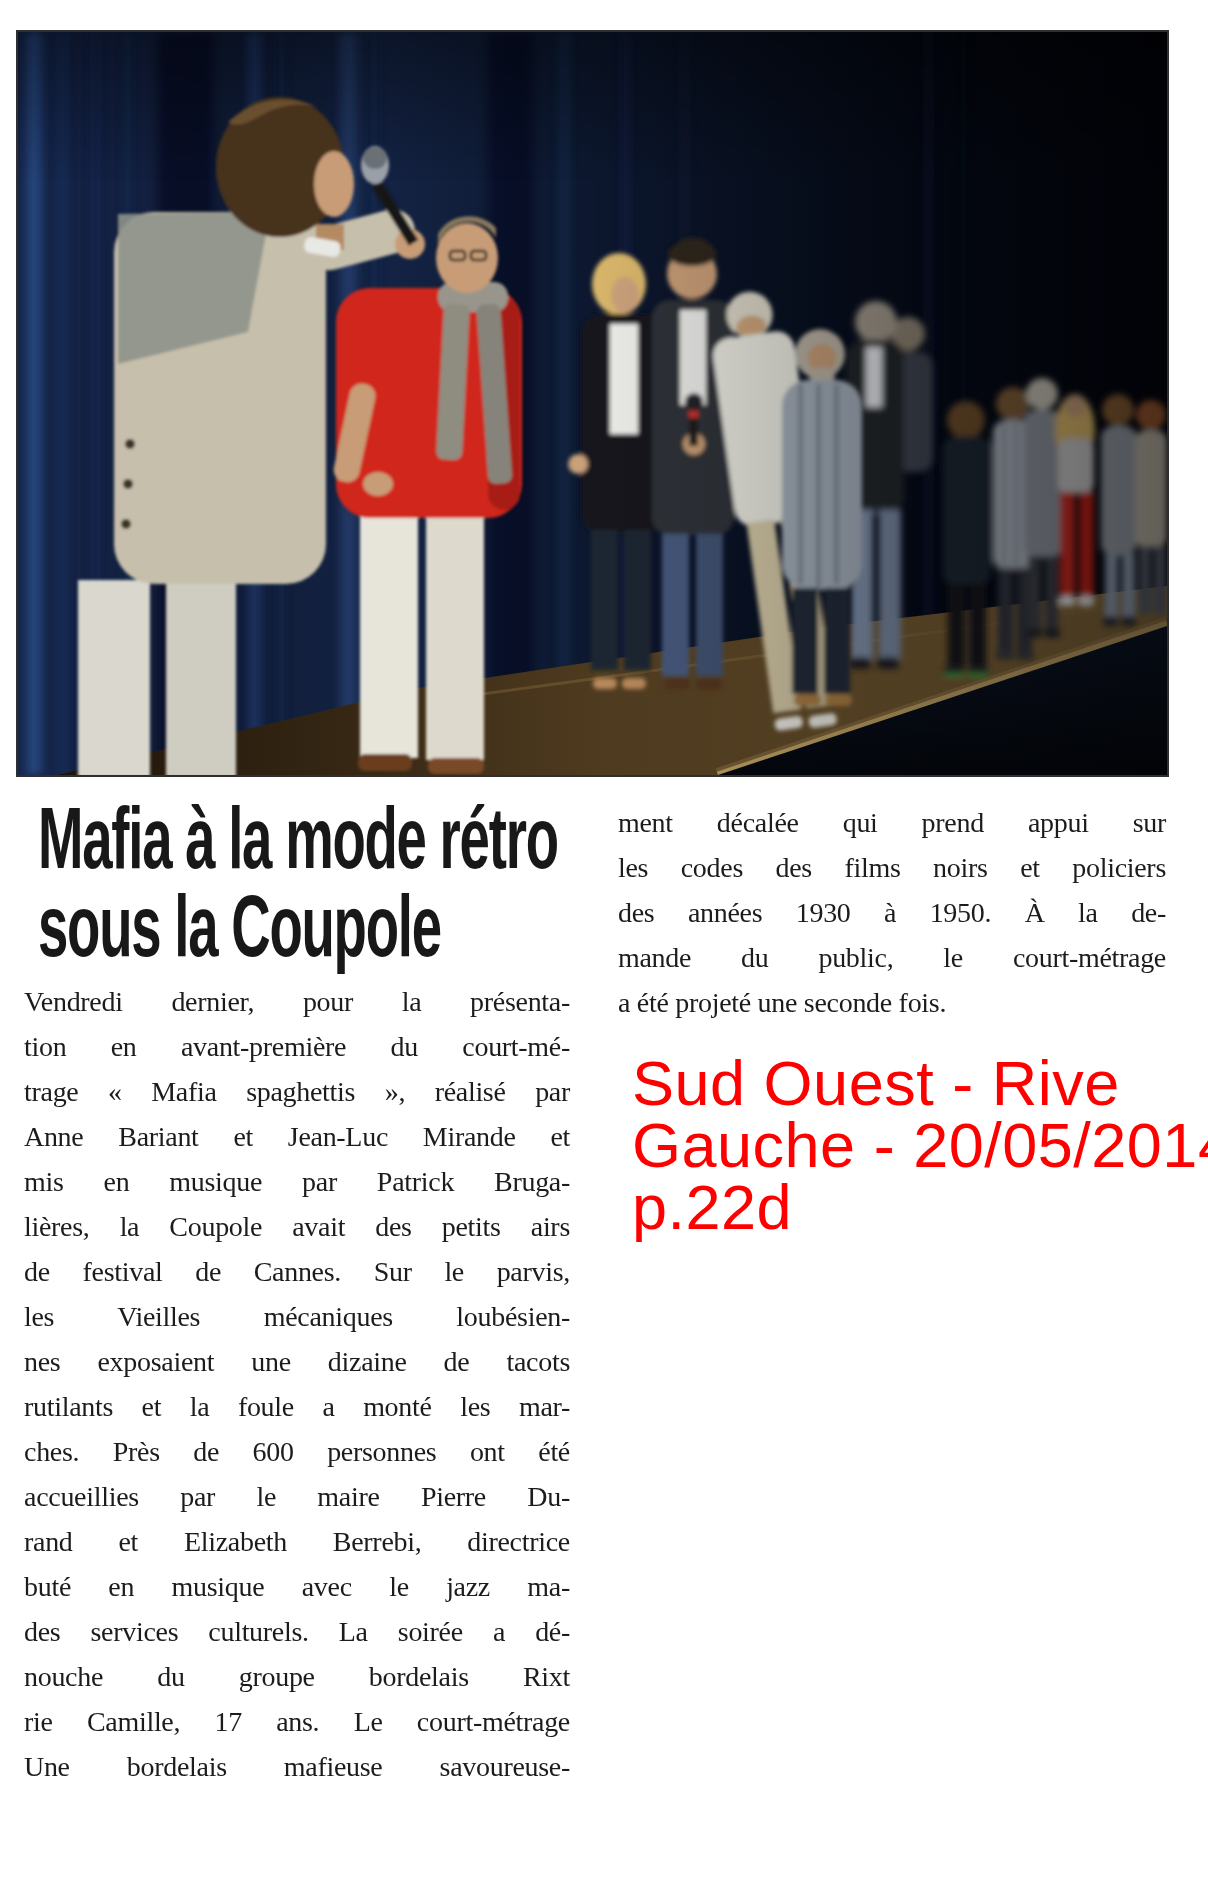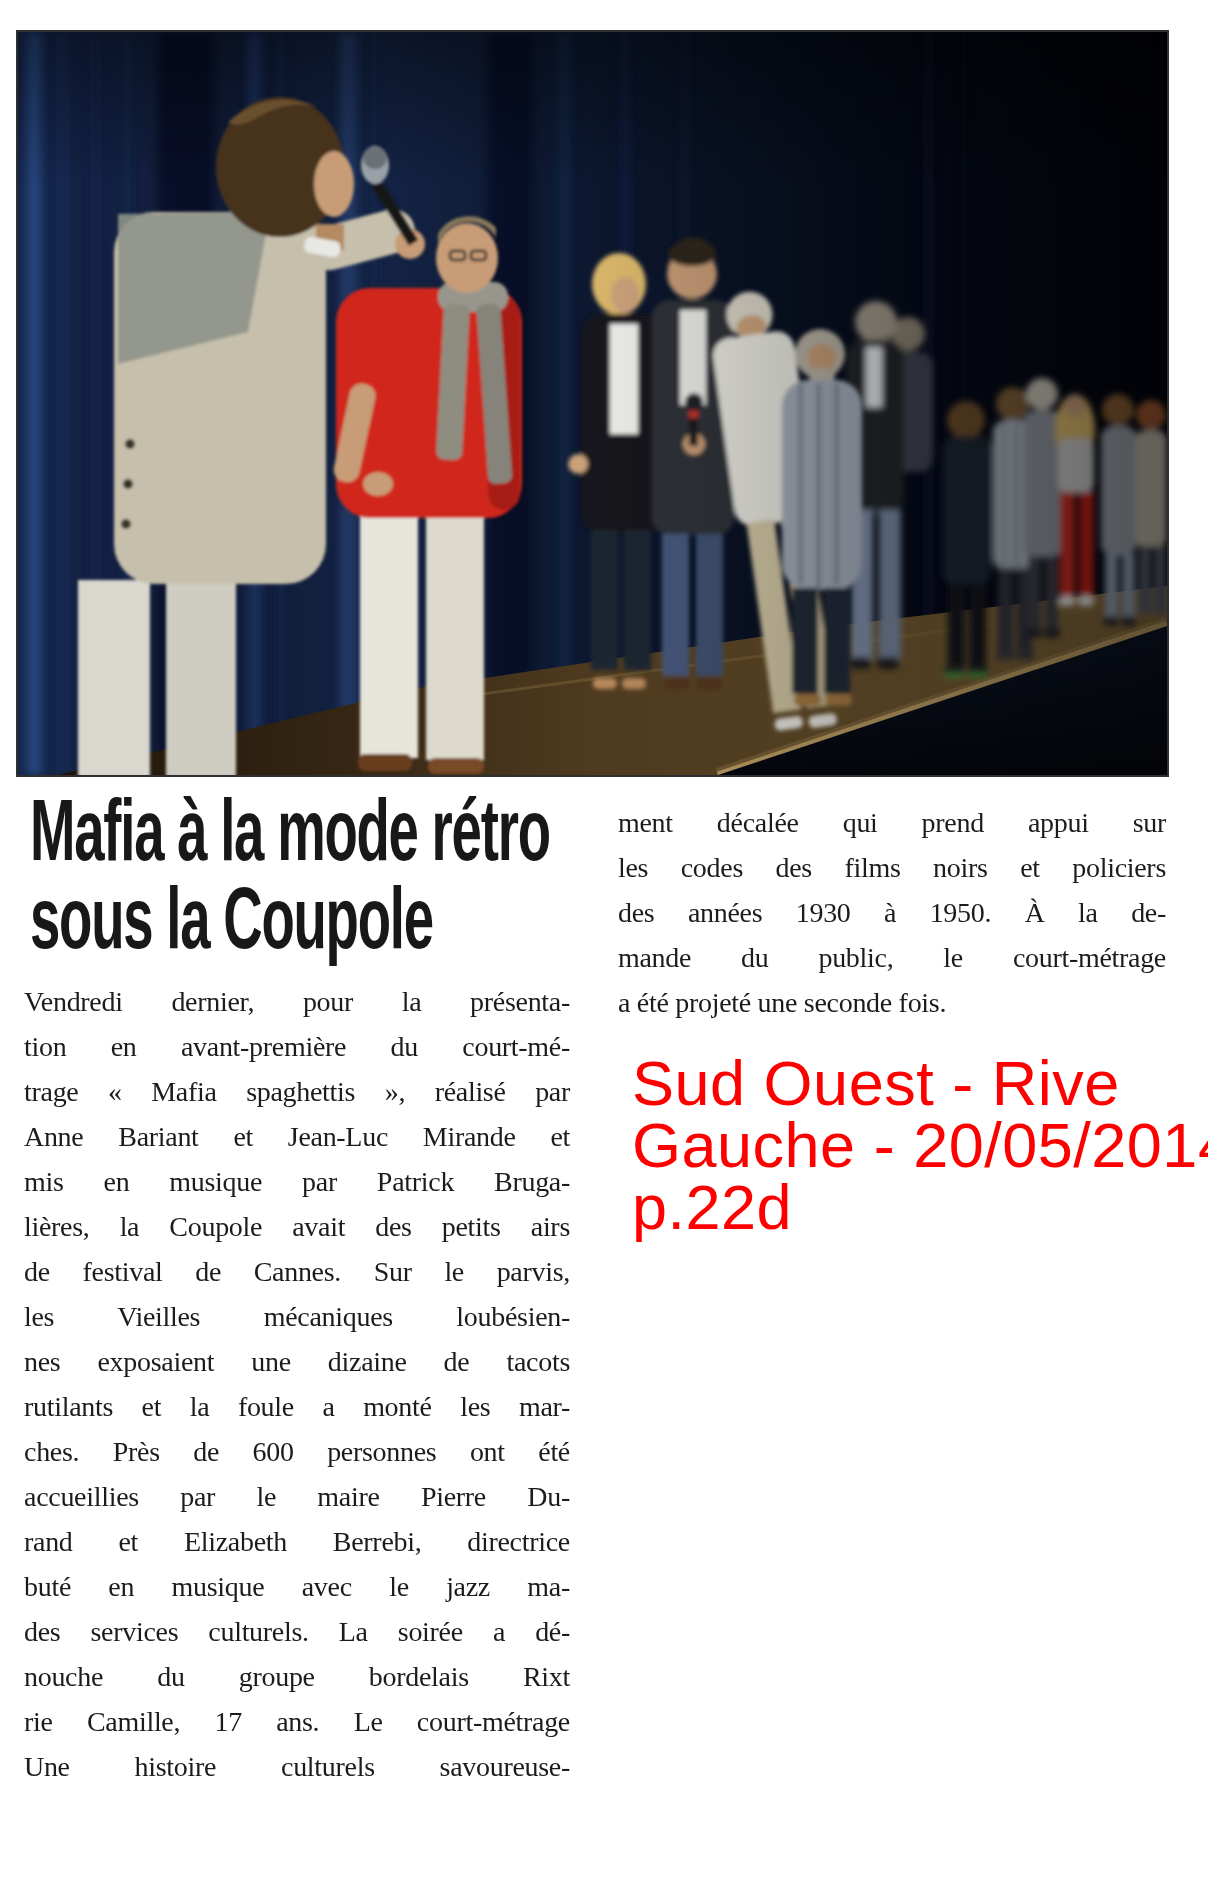--- a/index.html
+++ b/index.html
@@ -249,21 +249,21 @@
           <ellipse cx="262" cy="135" rx="64" ry="70" fill="#46331f"></ellipse>
           <path d="M210,90 q40,-35 90,-15 q-30,-8 -60,10 q-20,12 -30,5z" fill="#6a4f2e"></path>
           <ellipse cx="316" cy="152" rx="20" ry="33" fill="#c79c76"></ellipse>
         </g>
       </g>
 
       <rect x="0" y="0" width="1149" height="743" fill="url(#rightDark)"></rect>
     </svg>
   </figure>
 
-  <h1 class="headline" style="margin:8px;">
+  <h1 class="headline" style="margin:16px;">
     <span class="hline">Mafia à la mode rétro</span>
     <span class="hline">sous la Coupole</span>
   </h1>
 
   <div class="body-left">
     <div class="jline">Vendredi dernier, pour la présenta-</div>
     <div class="jline">tion en avant-première du court-mé-</div>
     <div class="jline">trage « Mafia spaghettis », réalisé par</div>
     <div class="jline">Anne Bariant et Jean-Luc Mirande et</div>
     <div class="jline">mis en musique par Patrick Bruga-</div>
@@ -272,21 +272,21 @@
     <div class="jline">les Vieilles mécaniques loubésien-</div>
     <div class="jline">nes exposaient une dizaine de tacots</div>
     <div class="jline">rutilants et la foule a monté les mar-</div>
     <div class="jline">ches. Près de 600 personnes ont été</div>
     <div class="jline">accueillies par le maire Pierre Du-</div>
     <div class="jline">rand et Elizabeth Berrebi, directrice</div>
     <div class="jline">buté en musique avec le jazz ma-</div>
     <div class="jline">des services culturels. La soirée a dé-</div>
     <div class="jline">nouche du groupe bordelais Rixt</div>
     <div class="jline">rie Camille, 17 ans. Le court-métrage</div>
-    <div class="jline">Une histoire culturels savoureuse-</div>
+    <div class="jline">Une bordelais mafieuse savoureuse-</div>
   </div>
 
   <div class="body-right">
     <div class="jline">ment décalée qui prend appui sur</div>
     <div class="jline">les codes des films noirs et policiers</div>
     <div class="jline">des années 1930  à 1950. À la de-</div>
     <div class="jline">mande du public, le court-métrage</div>
     <div class="jline noj">a été projeté une seconde fois.</div>
   </div>
 

